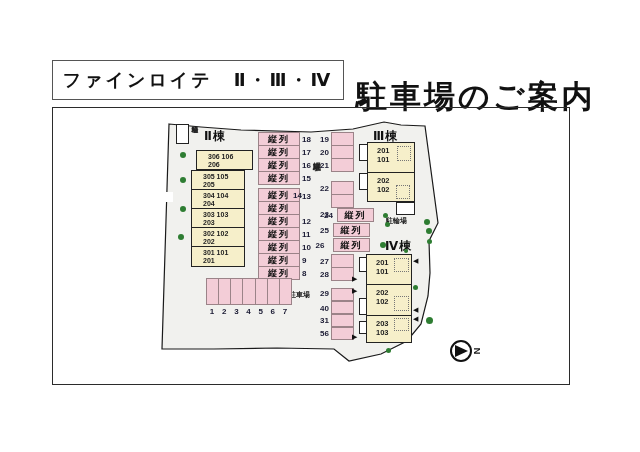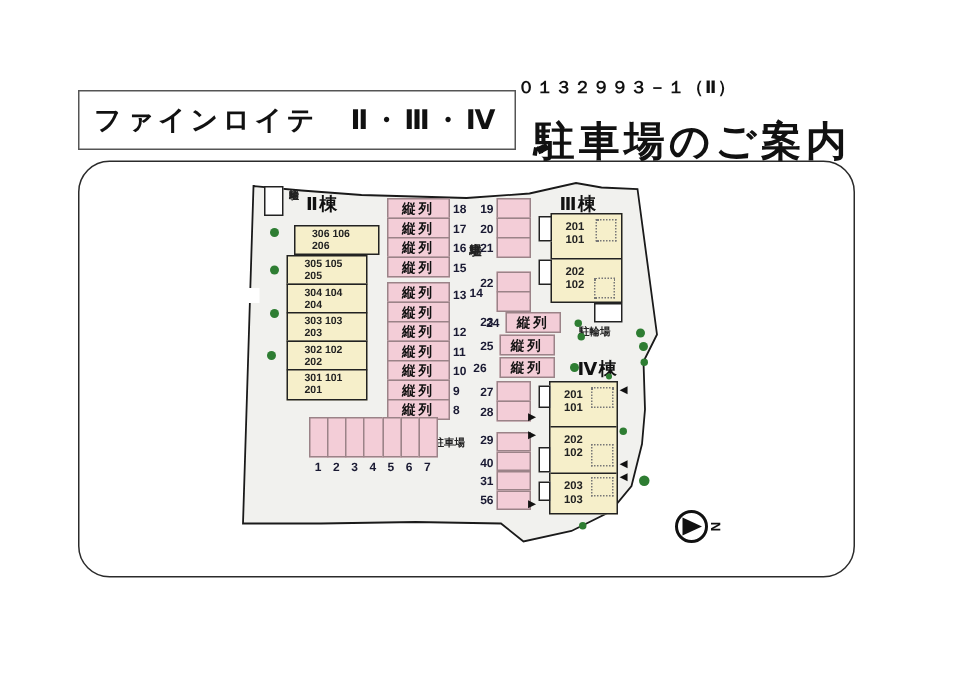--- a/index.html
+++ b/index.html
@@ -2,21 +2,21 @@
 <html style="--stall-pink: #f3cdd7; --stall-border: #9b8388; --building-cream: #f6efca; --site-gray: #f1f1ee; --tree-green: #2e7d32;"><head>
 <meta charset="utf-8">
 <style>
   html,body{margin:0;padding:0;background:#fff;}
   .page{position:relative;width:640px;height:452px;background:#fff;overflow:hidden;
         font-family:"Liberation Sans","DejaVu Sans",sans-serif;color:#111;}
   .abs{position:absolute;}
   .title-box{border:1px solid #555;display:flex;align-items:center;justify-content:center;
              font-size:18px;font-weight:bold;letter-spacing:3px;white-space:nowrap;}
   .refs{font-size:11.5px;font-weight:bold;line-height:12.5px;letter-spacing:1px;white-space:nowrap;}
-  .subtitle{font-size:27px;font-weight:bold;letter-spacing:3px;white-space:nowrap;}
+  .subtitle{font-size:31px;font-weight:bold;letter-spacing:3px;white-space:nowrap;}
   .map{border:1.5px solid #2b2b2b;}
   .stall{position:absolute;background:var(--stall-pink,#f3cdd7);border:1px solid var(--stall-border,#9b8388);box-sizing:border-box;}
   .tandem{display:flex;align-items:center;justify-content:center;font-size:9px;font-weight:bold;letter-spacing:2px;color:#111;}
   .num{position:absolute;font-size:8px;font-weight:bold;color:#1a1a33;white-space:nowrap;}
   .numbox{width:18px;text-align:right;}
   .room-box{position:absolute;background:var(--building-cream,#f6efca);border:1px solid #222;box-sizing:border-box;
             font-size:7px;line-height:8px;font-weight:bold;color:#222;}
   .room-box .l1,.room-box .l2{display:block;padding-left:11px;}
   .room-box .l1{padding-top:2px;}
   .block{position:absolute;background:var(--building-cream,#f6efca);border:1px solid #222;box-sizing:border-box;}
@@ -43,25 +43,24 @@
 </style>
 </head>
 <body>
 
 <div class="page">
 
   <div class="abs title-box" style="left:52px;top:60px;width:290px;height:38px;justify-content:center;">
     <span>ファインロイテ　Ⅱ・Ⅲ・Ⅳ</span>
   </div>
   <div class="abs refs" style="left:345px;top:53px;">
-    <div>０１３２９９３－１（Ⅱ）</div>
   </div>
   <div class="abs subtitle" style="left:356px;top:76px;">駐車場のご案内</div>
 
-  <div class="abs map" style="left:52px;top:107px;width:516px;height:276px;border-radius:21px;">
+  <div class="abs map" style="left:52px;top:107px;width:516px;height:276px;">
 
     <svg class="abs" style="left:0;top:0;" width="516" height="276" viewBox="0 0 516 276">
       <polygon points="116,16 148,19 188,22 258,24 300,21 331,14 348,17 372,18 385,115 376,133 377,165 375,188 368,216 354,233 328,246 296,253 281,241 224,240 161,241 109,241" fill="#f1f1ee" stroke="#1a1a1a" stroke-width="1.2"></polygon>
     </svg>
     <div class="patch" style="left:104px;top:84px;width:16px;height:10px;"></div>
 
     <div class="wbox" style="left:123px;top:16px;width:13px;height:20px;"></div>
     <div class="small-label vtext" style="left:137px;top:13px;height:36px;font-size:6.5px;">駐輪場</div>
     <div class="bldg-label" style="left:151px;top:20px;">Ⅱ棟</div>
 
@@ -125,21 +124,21 @@
         <span>縦列</span>
       </div>
     <div class="stall tandem" style="left:205px;top:158px;width:42px;height:14px;">
         <span>縦列</span>
       </div>
 
     <span class="num" style="left:249px;top:27px;">18</span>
     <span class="num" style="left:249px;top:40px;">17</span>
     <span class="num" style="left:249px;top:53px;">16</span>
     <span class="num" style="left:249px;top:66px;">15</span>
-    <span class="num" style="left:260px;top:83px;">14</span>
+    <span class="num" style="left:240px;top:83px;">14</span>
     <span class="num" style="left:249px;top:84px;">13</span>
     <span class="num" style="left:249px;top:109px;">12</span>
     <span class="num" style="left:249px;top:122px;">11</span>
     <span class="num" style="left:249px;top:135px;">10</span>
     <span class="num" style="left:249px;top:148px;">9</span>
     <span class="num" style="left:249px;top:161px;">8</span>
 
     <div class="small-label vtext" style="left:257px;top:48px;height:44px;font-size:8px;">駐車場</div>
 
     <span class="num numbox" style="left:258px;top:27px;">19</span>

